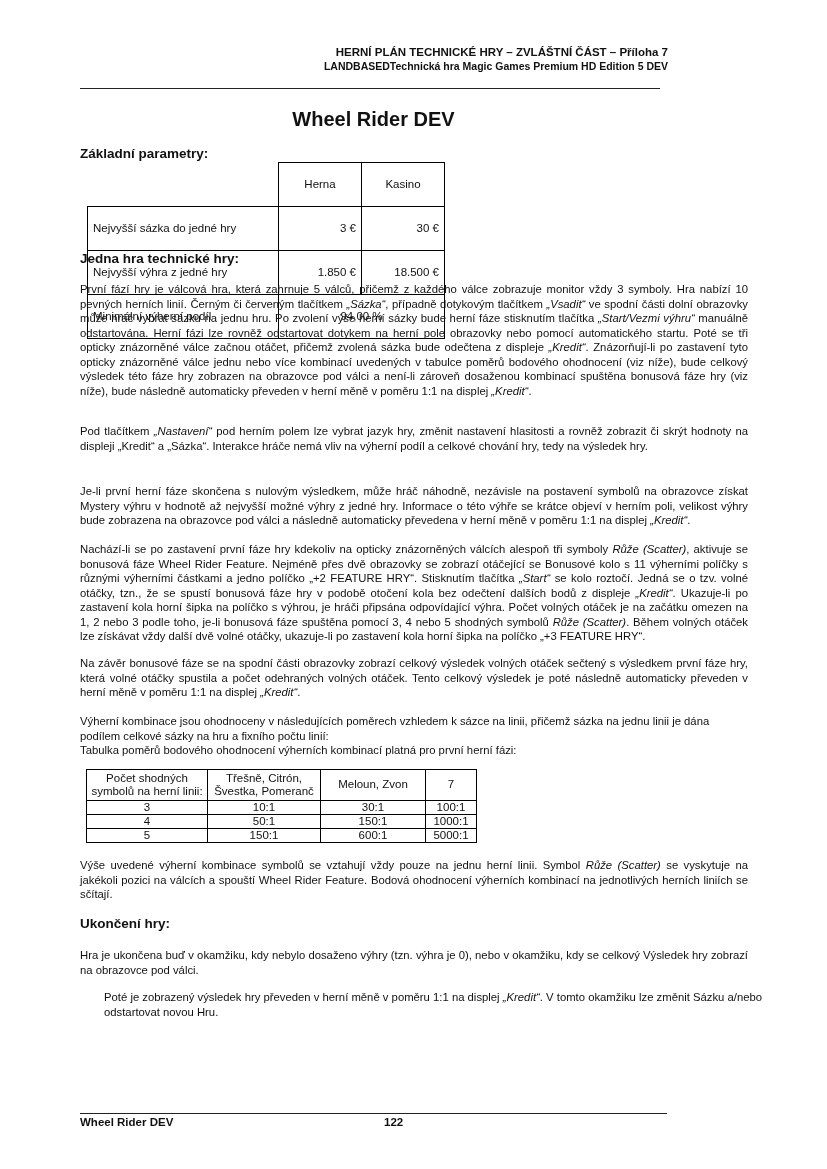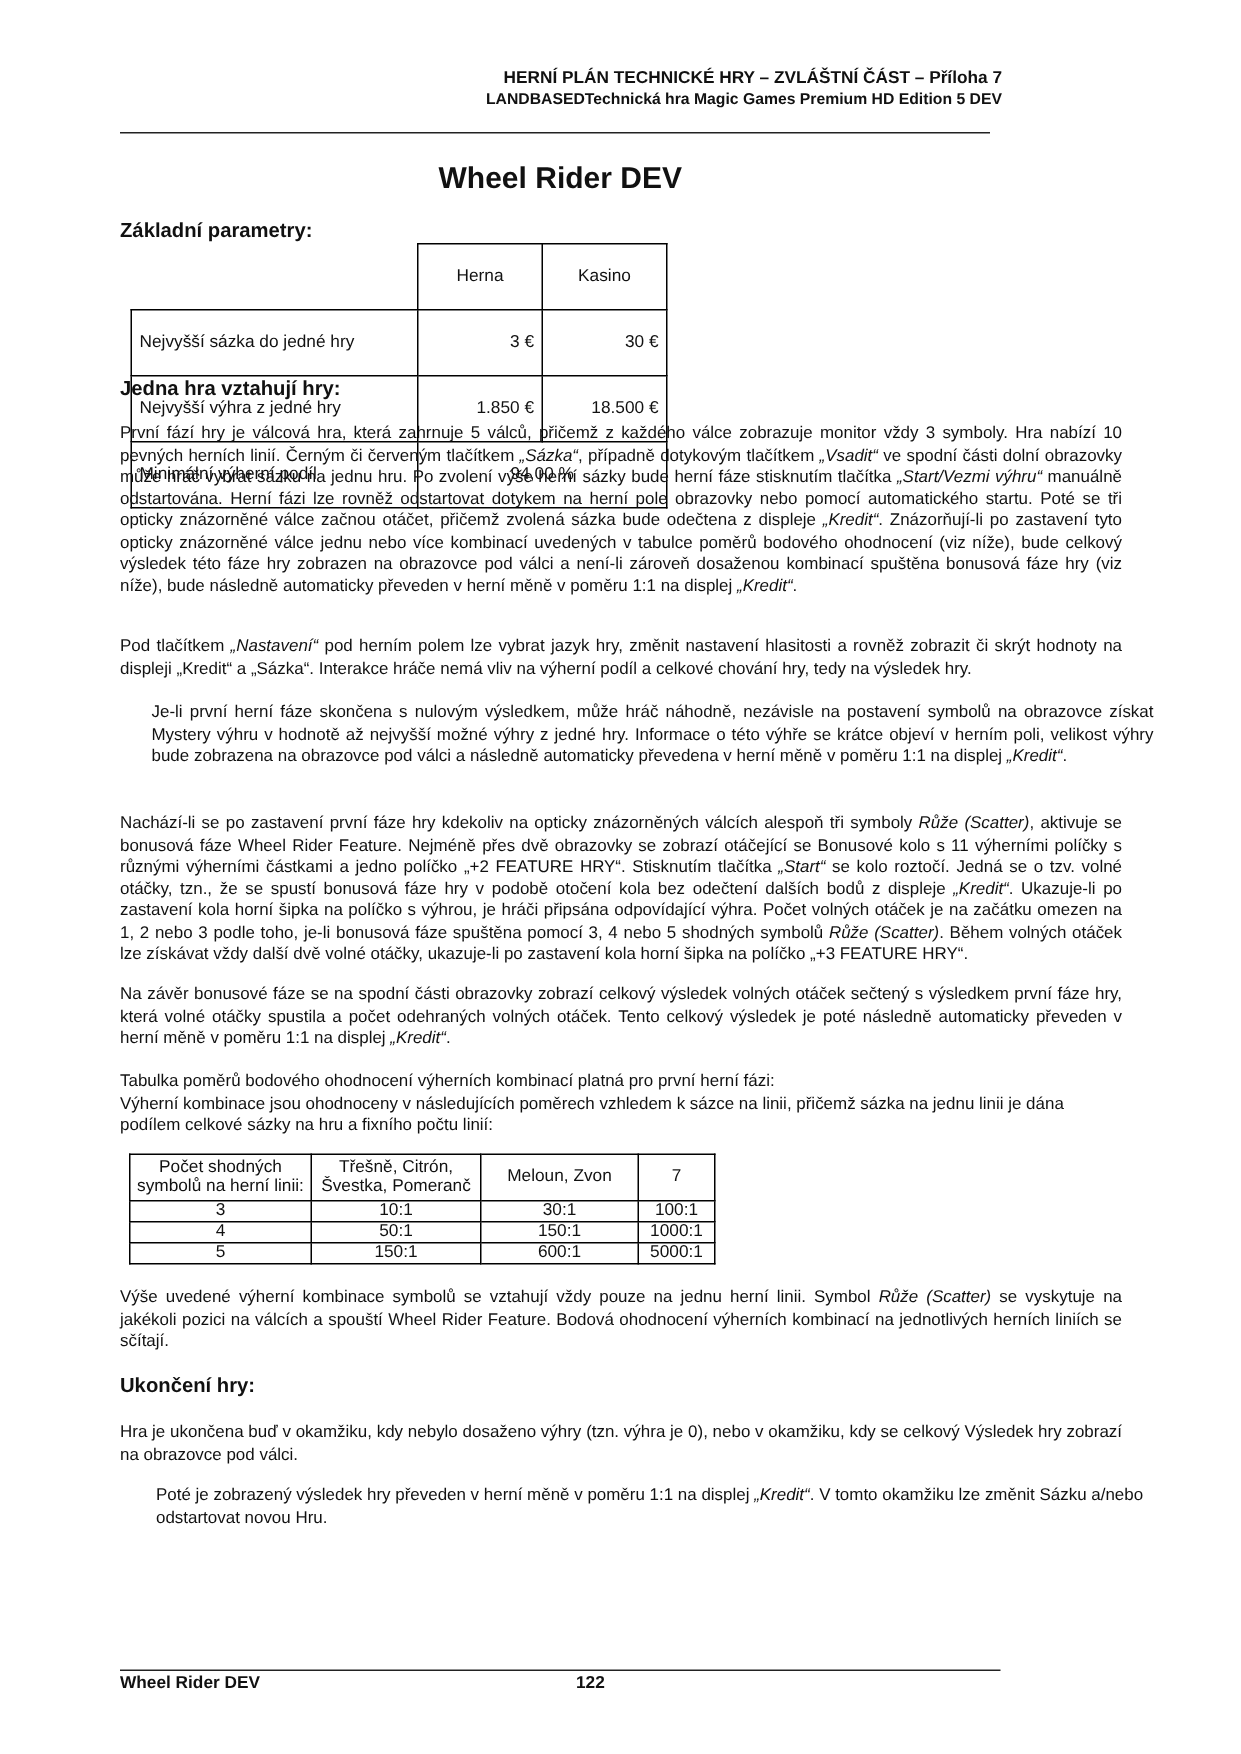--- a/index.html
+++ b/index.html
@@ -59,45 +59,45 @@
       <td class="num">1.850 €</td>
       <td class="num">18.500 €</td>
     </tr>
     <tr>
       <td class="lbl">Minimální výherní podíl</td>
       <td class="hc" colspan="2">94,00 %</td>
     </tr>
   </tbody>
     </table>
 
-  <div class="h2" style="top:251px;">Jedna hra vztahují hry:</div>
+  <div class="h2" style="top:251px;">Jedna hra technické hry:</div>
 
   <div class="p" style="top:282px;">
     <span>První fází hry je válcová hra, která zahrnuje 5 válců, přičemž z každého válce zobrazuje monitor vždy 3 symboly. Hra nabízí 10 pevných herních linií. Černým či červeným tlačítkem </span><i>„Sázka“</i><span>, případně dotykovým tlačítkem </span><i>„Vsadit“</i><span> ve spodní části dolní obrazovky může hráč vybrat sázku na jednu hru. Po zvolení výše herní sázky bude herní fáze stisknutím tlačítka </span><i>„Start/Vezmi výhru“</i><span> manuálně odstartována. Herní fázi lze rovněž odstartovat dotykem na herní pole obrazovky nebo pomocí automatického startu. Poté se tři opticky znázorněné válce začnou otáčet, přičemž zvolená sázka bude odečtena z displeje </span><i>„Kredit“</i><span>. Znázorňují-li po zastavení tyto opticky znázorněné válce jednu nebo více kombinací uvedených v tabulce poměrů bodového ohodnocení (viz níže), bude celkový výsledek této fáze hry zobrazen na obrazovce pod válci a není-li zároveň dosaženou kombinací spuštěna bonusová fáze hry (viz níže), bude následně automaticky převeden v herní měně v poměru 1:1 na displej </span><i>„Kredit“</i><span>.</span>
   </div>
 
   <div class="p" style="top:424px;">
     <span>Pod tlačítkem </span><i>„Nastavení“</i><span> pod herním polem lze vybrat jazyk hry, změnit nastavení hlasitosti a rovněž zobrazit či skrýt hodnoty na displeji „Kredit“ a „Sázka“. Interakce hráče nemá vliv na výherní podíl a celkové chování hry, tedy na výsledek hry.</span>
   </div>
 
-  <div class="p" style="top:468px;margin-left:21px;">
+  <div class="p" style="top:484px;">
     <span>Je-li první herní fáze skončena s nulovým výsledkem, může hráč náhodně, nezávisle na postavení symbolů na obrazovce získat Mystery výhru v hodnotě až nejvyšší možné výhry z jedné hry. Informace o této výhře se krátce objeví v herním poli, velikost výhry bude zobrazena na obrazovce pod válci a následně automaticky převedena v herní měně v poměru 1:1 na displej </span><i>„Kredit“</i><span>.</span>
   </div>
 
   <div class="p" style="top:542px;">
     <span>Nachází-li se po zastavení první fáze hry kdekoliv na opticky znázorněných válcích alespoň tři symboly </span><i>Růže (Scatter)</i><span>, aktivuje se bonusová fáze Wheel Rider Feature. Nejméně přes dvě obrazovky se zobrazí otáčející se Bonusové kolo s 11 výherními políčky s různými výherními částkami a jedno políčko „+2 FEATURE HRY“. Stisknutím tlačítka </span><i>„Start“</i><span> se kolo roztočí. Jedná se o tzv. volné otáčky, tzn., že se spustí bonusová fáze hry v podobě otočení kola bez odečtení dalších bodů z displeje </span><i>„Kredit“</i><span>. Ukazuje-li po zastavení kola horní šipka na políčko s výhrou, je hráči připsána odpovídající výhra. Počet volných otáček je na začátku omezen na 1, 2 nebo 3 podle toho, je-li bonusová fáze spuštěna pomocí 3, 4 nebo 5 shodných symbolů </span><i>Růže (Scatter)</i><span>. Během volných otáček lze získávat vždy další dvě volné otáčky, ukazuje-li po zastavení kola horní šipka na políčko „+3 FEATURE HRY“.</span>
   </div>
 
   <div class="p" style="top:656px;">
     <span>Na závěr bonusové fáze se na spodní části obrazovky zobrazí celkový výsledek volných otáček sečtený s výsledkem první fáze hry, která volné otáčky spustila a počet odehraných volných otáček. Tento celkový výsledek je poté následně automaticky převeden v herní měně v poměru 1:1 na displej </span><i>„Kredit“</i><span>.</span>
   </div>
 
   <div class="p" style="top:714px; text-align:left;">
+    <div>Výherní kombinace jsou ohodnoceny v následujících poměrech vzhledem k sázce na linii, přičemž sázka na jednu linii je dána podílem celkové sázky na hru a fixního počtu linií:</div>
     <div>Tabulka poměrů bodového ohodnocení výherních kombinací platná pro první herní fázi:</div>
-    <div>Výherní kombinace jsou ohodnoceny v následujících poměrech vzhledem k sázce na linii, přičemž sázka na jednu linii je dána podílem celkové sázky na hru a fixního počtu linií:</div>
   </div>
 
   <table class="paytable">
     <tbody>
         <tr class="head">
       <td style="width:112px;">Počet shodných symbolů na herní linii:</td>
       <td style="width:104px;">Třešně, Citrón, Švestka, Pomeranč</td>
       <td style="width:96px;">Meloun, Zvon</td>
       <td style="width:42px;">7</td>
     </tr>

